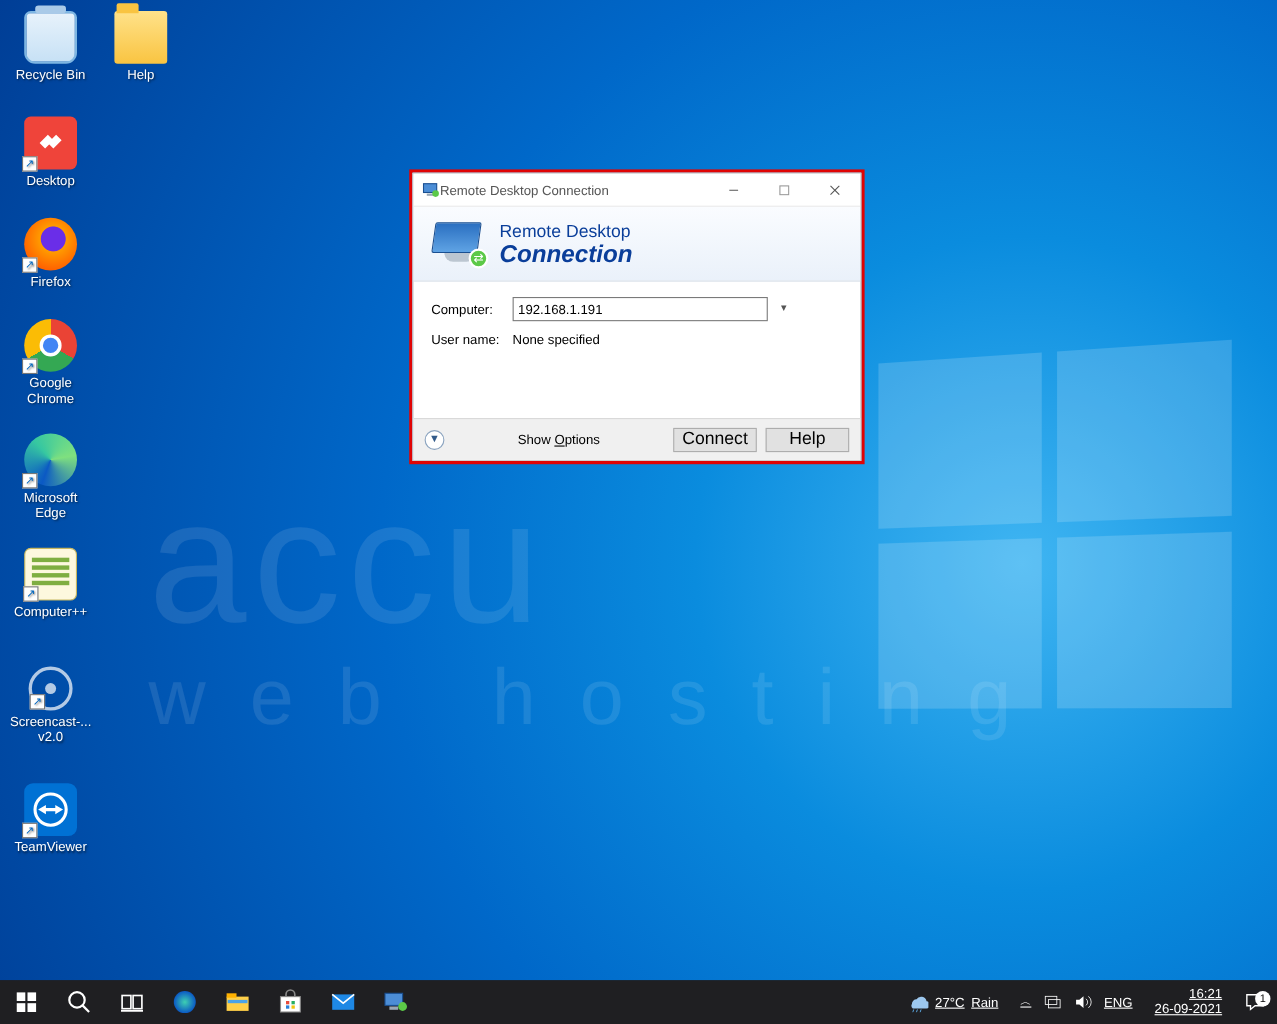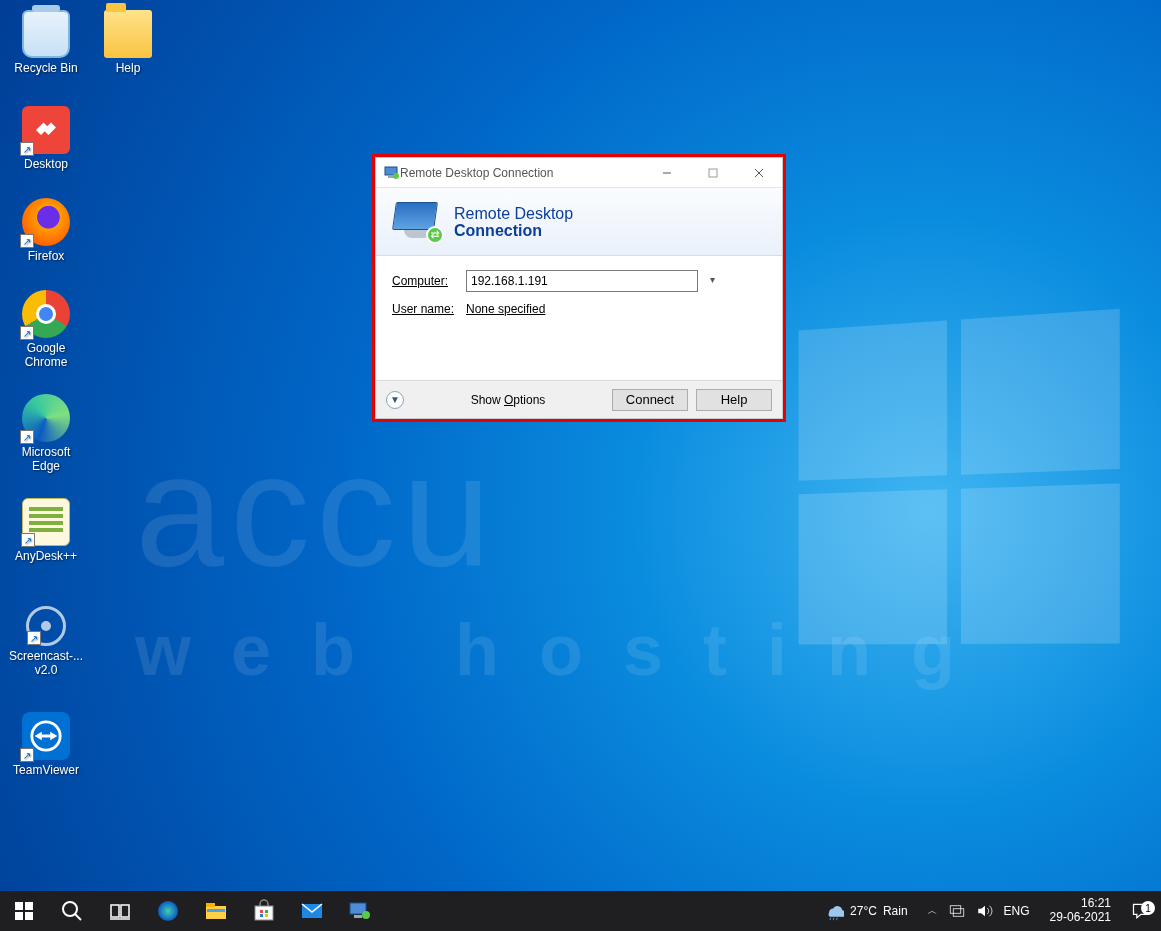--- a/index.html
+++ b/index.html
@@ -9,21 +9,21 @@
     background: radial-gradient(circle at 80% 55%, #3fb5f2 0%, #0a8cde 28%, #0068c9 55%, #003e96 100%);
   }
 
   
   .watermark {
     position: absolute; left: 135px; top: 430px;
     font-size: 160px; letter-spacing: 6px; font-weight: 300;
     color: rgba(255,255,255,0.10); line-height: 1; pointer-events: none;
     user-select: none;
   }
-  .watermark .line2 { font-size: 72px; letter-spacing: 40px; margin-top: 24px; font-weight: 700; }
+  .watermark .line2 { font-size: 72px; letter-spacing: 40px; margin-top: 8px; font-weight: 400; }
 
   
   .winlogo {
     position: absolute; right: 45px; top: 320px;
     display: grid; grid-template-columns: 155px 155px; grid-template-rows: 155px 155px;
     gap: 14px; transform: perspective(700px) rotateY(-8deg) skewY(-2deg);
     pointer-events: none;
   }
   .winlogo div { background: rgba(255,255,255,0.16); }
 
@@ -83,49 +83,49 @@
   .rdc-header {
     height: 68px; display:flex; align-items:center; padding:6px 18px;
     background: linear-gradient(#fafcff,#eaf1fa); border-bottom:1px solid #d5dde7;
   }
   .rdc-header .logo { width:46px; height:40px; margin-right:14px; position:relative; }
   .rdc-header .logo .screen { width:42px;height:28px;background:linear-gradient(#2a6fc1,#5fa3e4);border:1px solid #1a4f91;border-radius:2px;transform:skewX(-8deg); }
   .rdc-header .logo .base { position:absolute; left:10px; top:28px; width:28px;height:8px;background:#bcc6d1;border-radius:0 0 8px 8px; }
   .rdc-header .logo .dot { position:absolute; right:-4px; bottom:-2px; width:18px;height:18px;border-radius:50%;background:#5cc948;border:2px solid #fff;display:flex;align-items:center;justify-content:center;font-size:11px;color:#fff; }
   .rdc-header .title { color:#0a3e9a; }
   .rdc-header .title .l1 { font-size:16px; }
-  .rdc-header .title .l2 { font-size:16px; font-weight:700; line-height:1; }
-
-  .rdc-body { padding: 14px 16px 6px; flex:1;text-decoration:underline; }
+  .rdc-header .title .l2 { font-size:22px; font-weight:700; line-height:1;font-style:italic; }
+
+  .rdc-body { padding: 14px 16px 6px; flex:1; }
   .rdc-row { display:flex; align-items:center; margin-bottom:10px; }
   .rdc-row .lbl { width:74px; }
   .rdc-row select, .rdc-row input.combo {
     width: 232px; height:22px; border:1px solid #7a7a7a; padding:1px 4px; font-size:12px;
     background:#fff;
   }
   .combo-wrap { position:relative; width:255px; }
   .combo-wrap .caret { position:absolute; right:6px; top:4px; pointer-events:none; color:#555; font-size:10px; }
   .rdc-note { margin-top:2px; }
 
   .rdc-footer {
     height: 38px; background:#f0f0f0; border-top:1px solid #d9d9d9;
     display:flex; align-items:center; padding:0 10px; gap:8px;
   }
   .rdc-footer .expander { width:18px;height:18px;border:1px solid #8aa3bf;border-radius:50%;display:flex;align-items:center;justify-content:center;color:#335b8a;font-size:10px;background:#fff; }
   .rdc-footer .showopt { flex:1; text-align:center; }
   .rdc-footer .showopt u { text-decoration: underline; }
   .rdc-footer button {
     width:76px; height:22px; background:#e1e1e1; border:1px solid #adadad;
-    font-size:13px; cursor:pointer;
+    font-size:16px; cursor:pointer;
   }
 
   
   .taskbar {
     position:absolute; left:0; right:0; bottom:0; height:40px;
-    background:#1f1f22; display:flex; align-items:center; color:#fff;
+    background:#1f1f22; display:flex; align-items:center; color:#fff;text-decoration:underline;
   }
   .taskbar .tb-btn { width:48px; height:40px; display:flex; align-items:center; justify-content:center; }
   .taskbar .start svg { width:18px; height:18px; }
   .taskbar .tray { margin-left:auto; display:flex; align-items:center; height:100%; font-size:12px; }
   .taskbar .tray .weather { display:flex; align-items:center; gap:6px; padding:0 10px; }
   .taskbar .tray .tgroup { display:flex; align-items:center; gap:10px; padding:0 10px; }
   .taskbar .tray .clock { text-align:right; line-height:1.15; padding:0 10px; }
   .taskbar .tray .notif { width:40px; display:flex; align-items:center; justify-content:center; position:relative; }
   .taskbar .tray .notif .badge {
     position:absolute; right:6px; bottom:6px; width:14px;height:14px;border-radius:50%;
@@ -192,21 +192,21 @@
     <div class="img">
       <span class="shortcut">↗</span>
     </div>
     <div>Microsoft Edge</div>
   </div>
 
   <div class="dicon npp" style="left:8px; top:498px;">
     <div class="img">
       <span class="shortcut">↗</span>
     </div>
-    <div>AnyDesk++</div>
+    <div>Computer++</div>
   </div>
 
   <div class="dicon scast" style="left:8px; top:602px;">
     <div class="img">
       <span class="shortcut">↗</span>
     </div>
     <div>Screencast-... v2.0</div>
   </div>
 
   <div class="dicon tv" style="left:8px; top:712px;">
@@ -369,21 +369,21 @@
           <rect x="7" y="9" width="14" height="10" fill="none" stroke="#fff"></rect>
         </svg>
       <svg width="18" height="18" viewBox="0 0 24 24">
           <path d="M3 9h4l5-4v14l-5-4H3z" fill="#fff"></path>
           <path d="M15 8a5 5 0 010 8M18 5a9 9 0 010 14" fill="none" stroke="#fff"></path>
         </svg>
       <span>ENG</span>
     </div>
     <div class="clock">
       <div>16:21</div>
-      <div>29-06-2021</div>
+      <div>26-09-2021</div>
     </div>
     <div class="notif">
       <svg width="20" height="20" viewBox="0 0 24 24">
           <path d="M3 4h18v12H12l-5 4v-4H3z" fill="none" stroke="#fff" stroke-width="1.5"></path>
         </svg>
       <span class="badge">1</span>
     </div>
   </div>
 </div>
 

